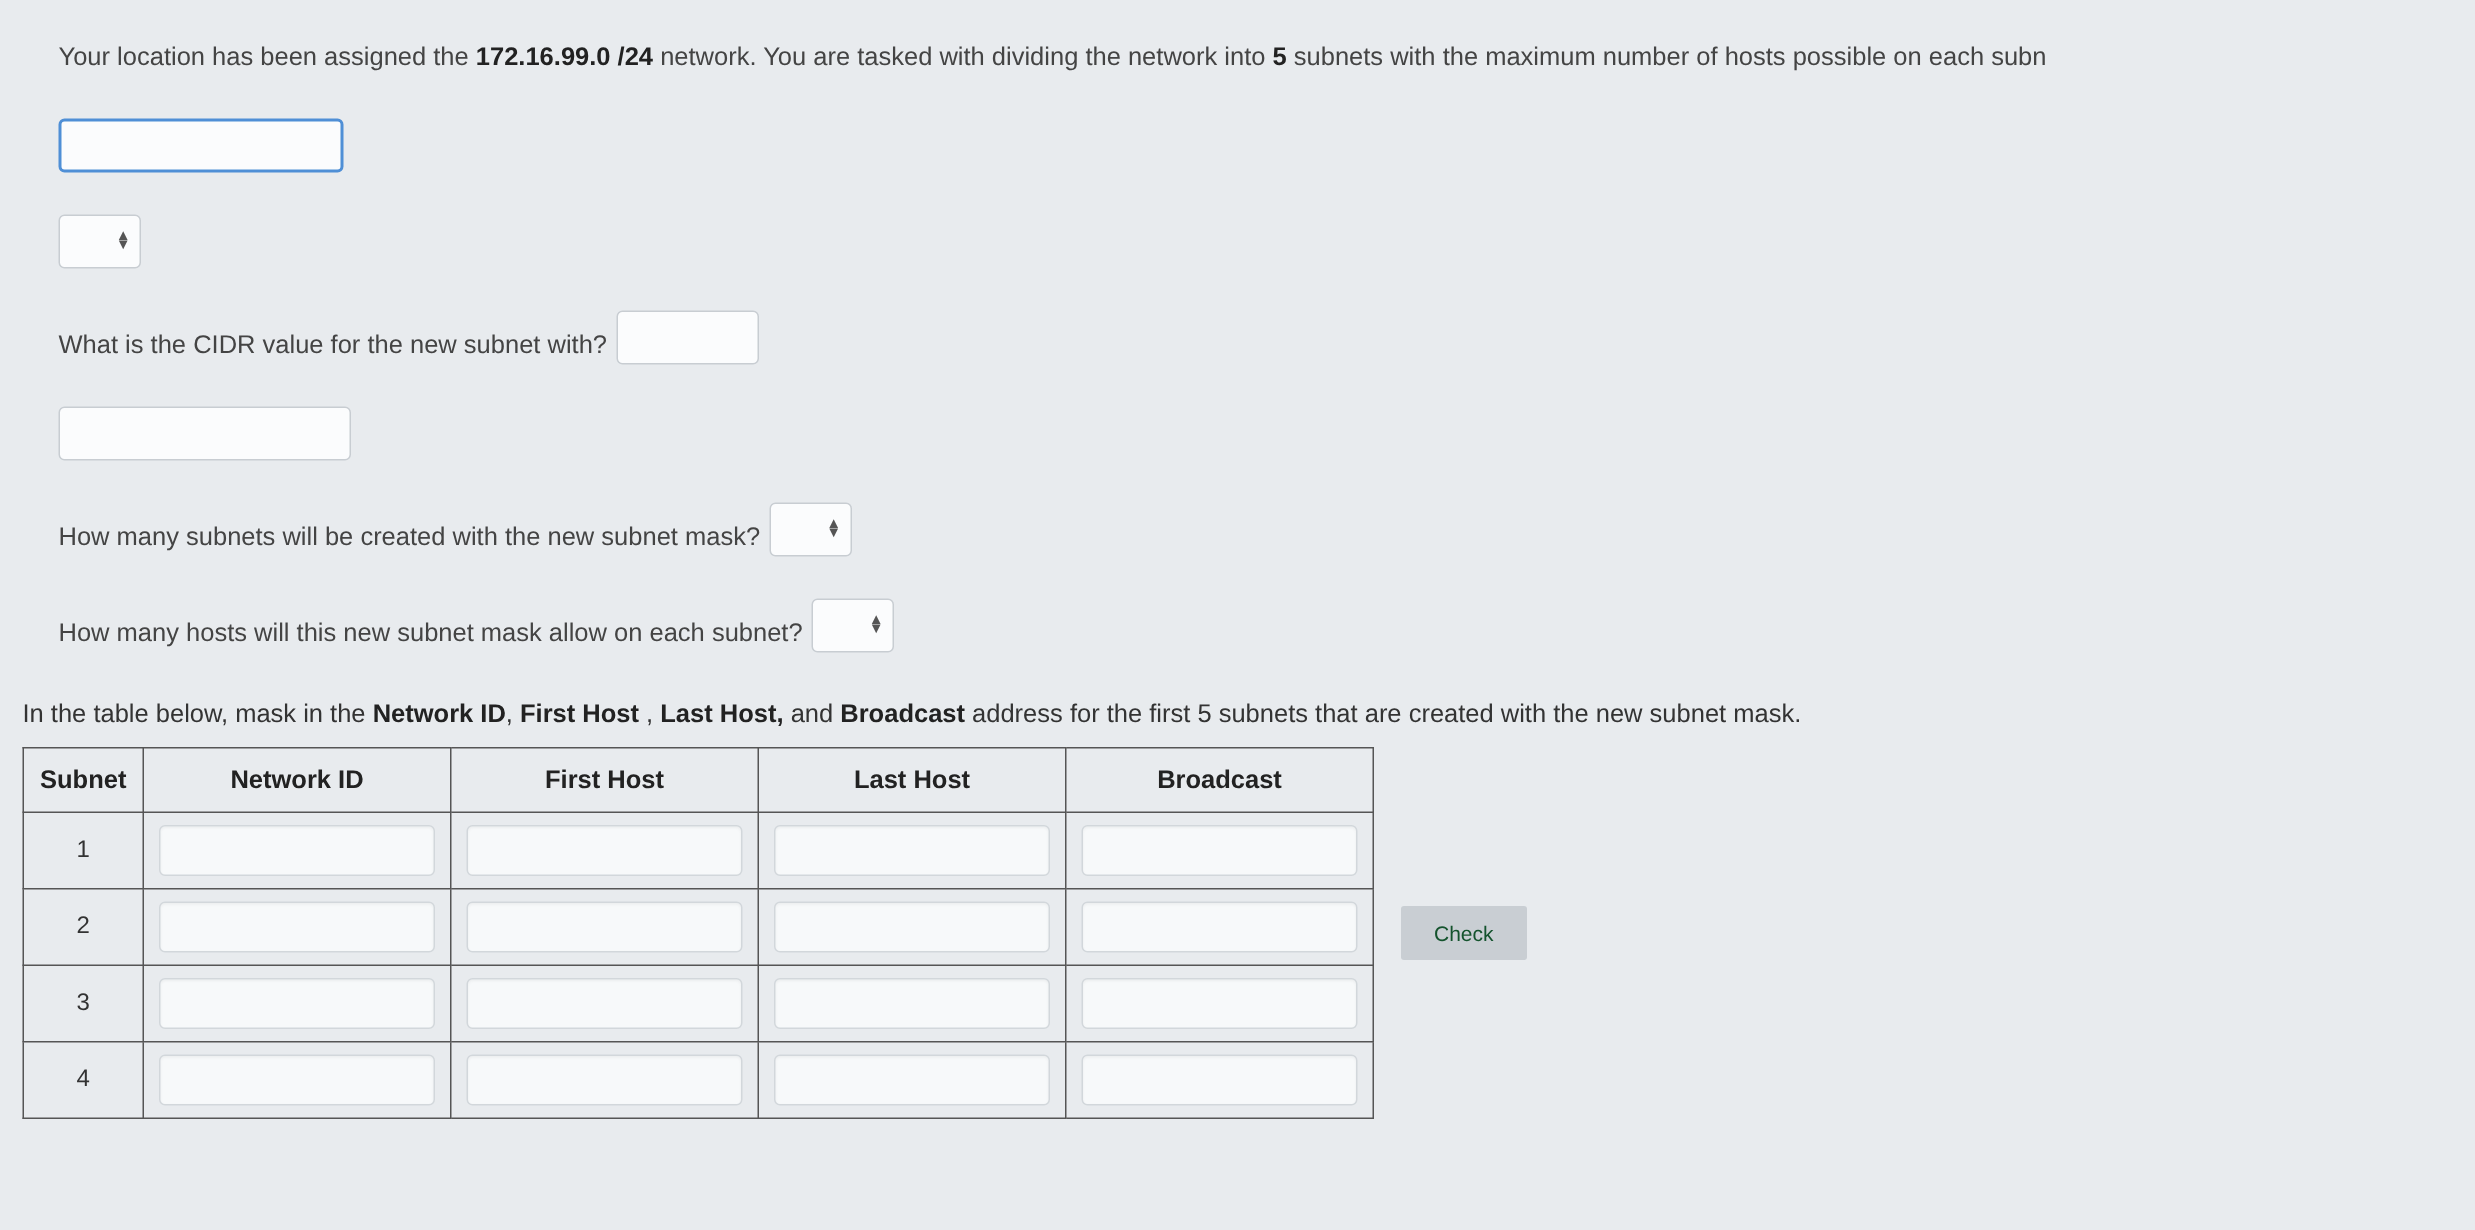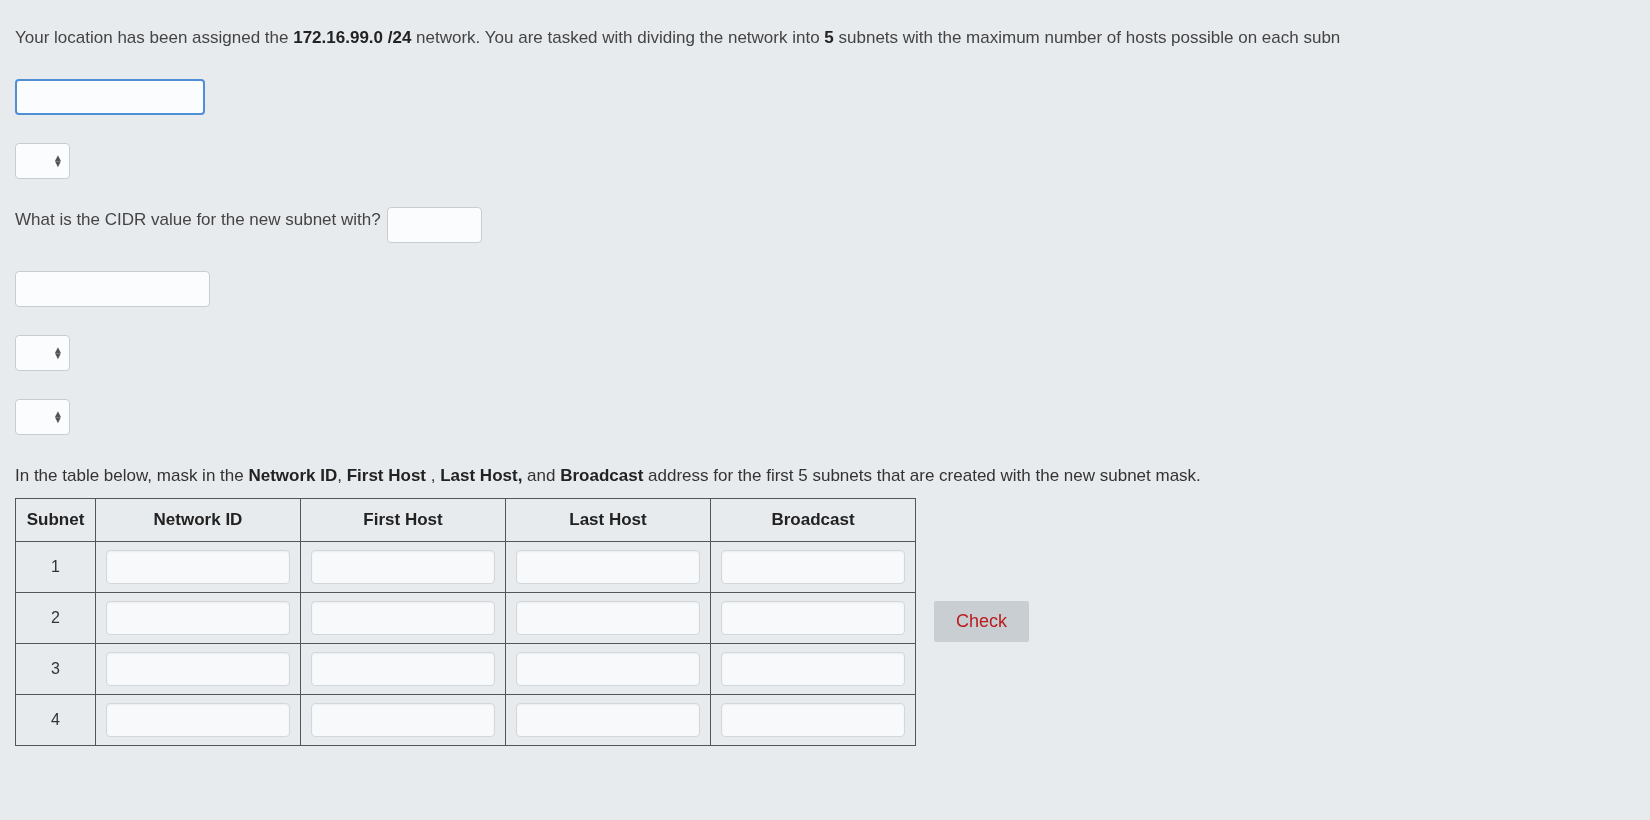--- a/index.html
+++ b/index.html
@@ -11,23 +11,24 @@
       font-family: -apple-system, BlinkMacSystemFont, "Segoe UI", Arial, sans-serif;
       background: #e8ebee;
       color: #333;
       padding: 25px 15px 15px 15px;
       font-size: 17px;
       line-height: 1.5;
     }
     .question-block {
       margin-bottom: 28px;
       display: flex;
-      align-items: flex-start;
+      align-items: flex-end;
       flex-wrap: wrap;
       gap: 6px;
+      margin-left: 24px;
     }
     .question-text {
       color: #444;
     }
     .bold {
       font-weight: 700;
       color: #222;
     }
     input[type="text"] {
       height: 36px;
@@ -103,23 +104,23 @@
       background: #f7f9fa;
       box-shadow: inset 0 1px 2px rgba(0,0,0,0.05);
     }
     .row-label {
       font-size: 16px;
       color: #333;
     }
     .check-btn {
       background: #c9ced3;
       border: none;
-      color: #b91c1c;
+      color: #14532d;
       padding: 10px 22px;
-      font-size: 18px;
+      font-size: 14px;
       border-radius: 2px;
       cursor: pointer;
       align-self: center;
     }
   </style>
 </head>
 <body>
 
 <div class="question-block">
   <span class="question-text">
@@ -144,30 +145,32 @@
 <div class="question-block">
   <span class="question-text">What is the CIDR value for the new subnet with?</span>
   <input type="text" class="w-small" value="" style="">
 </div>
 
 <div class="question-block">
   <input type="text" class="w-large" value="" style="">
 </div>
 
 <div class="question-block">
+  <span class="question-text">How many subnets will be created with the new subnet mask?</span>
   <span class="stepper">
     <span class="value"></span>
     <span class="stepper-arrows">
       <span>▲</span>
         <span>▼</span>
     </span>
   </span>
 </div>
 
 <div class="question-block">
+  <span class="question-text">How many hosts will this new subnet mask allow on each subnet?</span>
   <span class="stepper">
     <span class="value"></span>
     <span class="stepper-arrows">
       <span>▲</span>
         <span>▼</span>
     </span>
   </span>
 </div>
 
 <div class="table-instruction">

